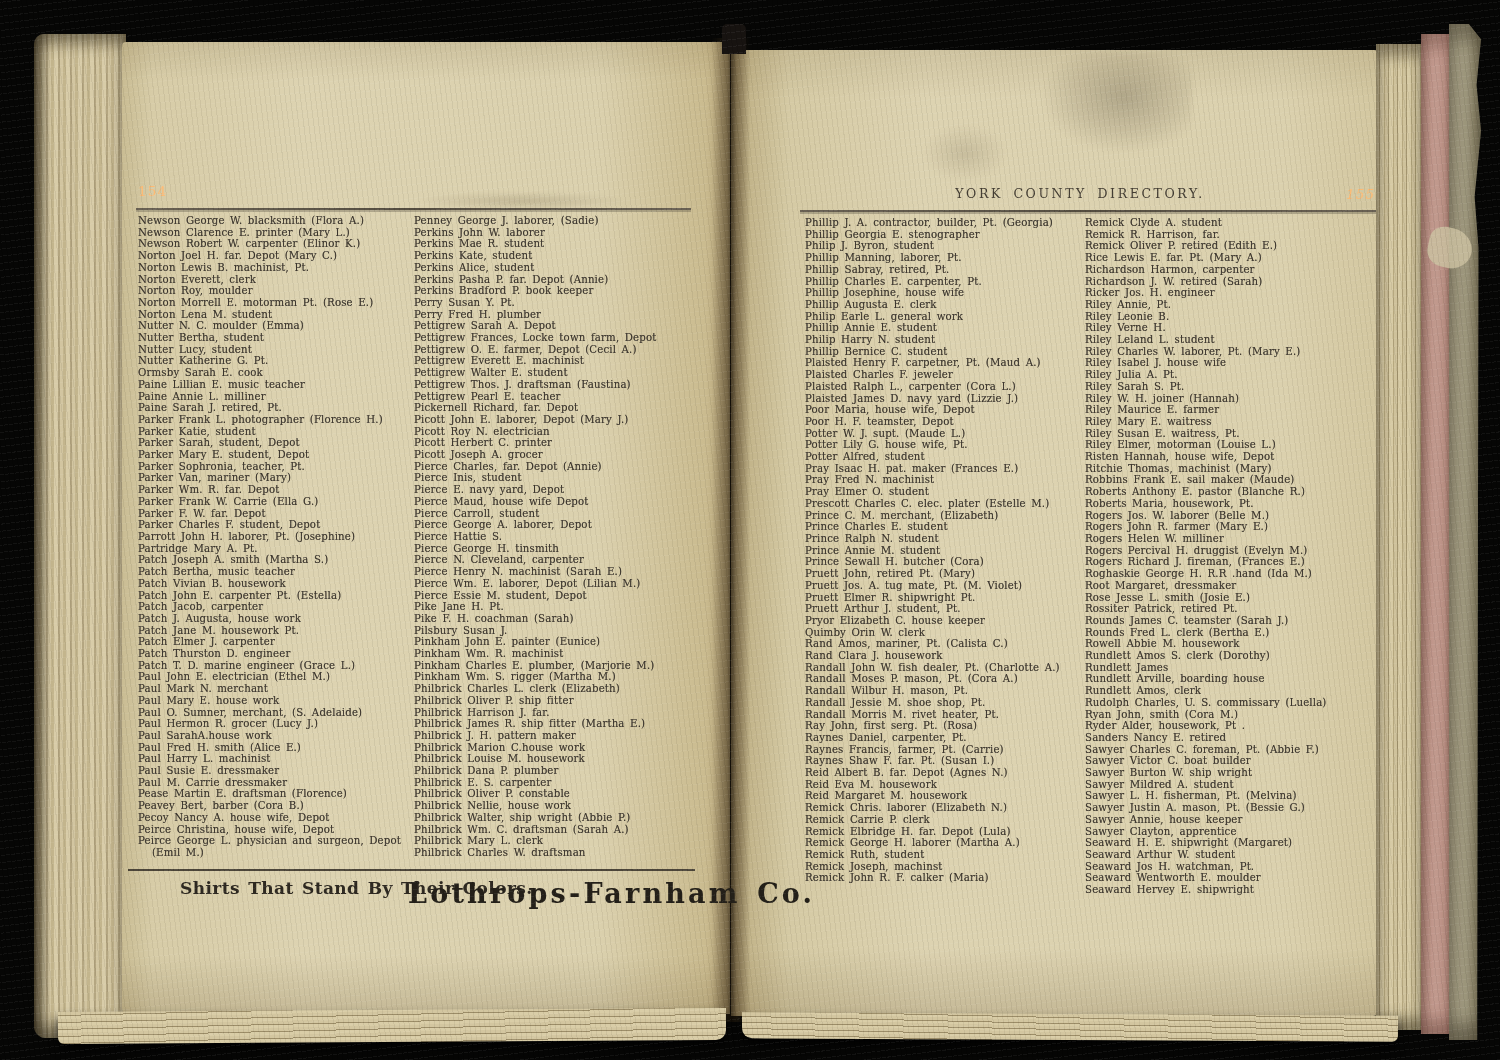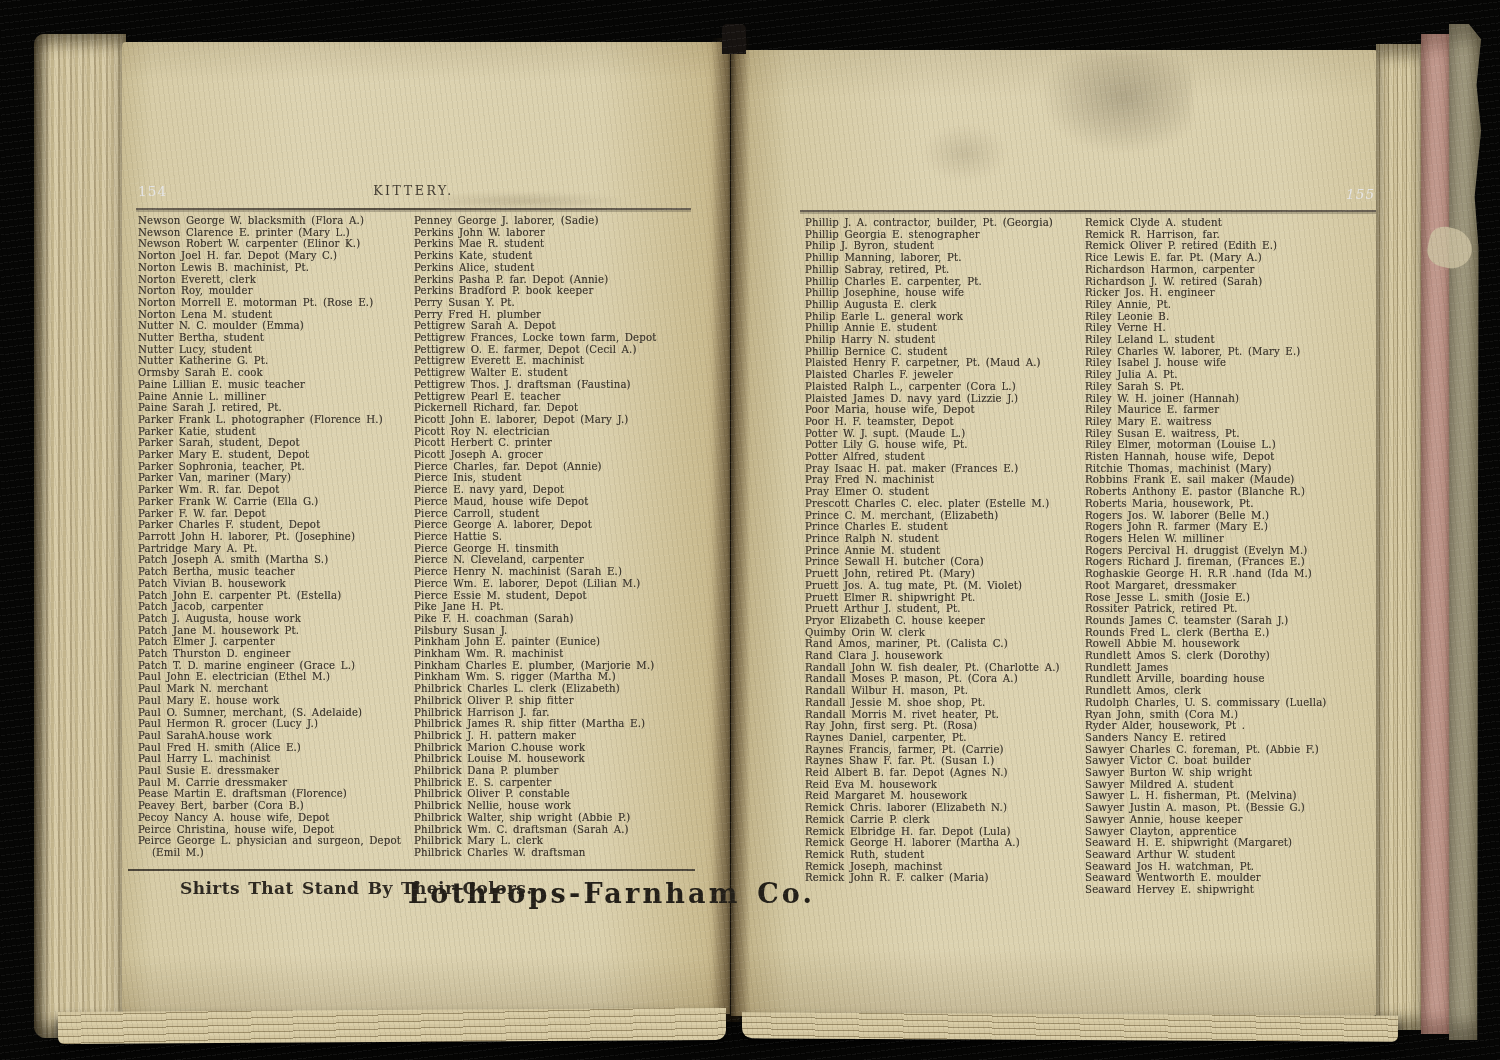--- a/index.html
+++ b/index.html
@@ -96,21 +96,21 @@
     background:radial-gradient(ellipse, rgba(115,102,78,.2) 0, rgba(0,0,0,0) 70%);
     filter:blur(2px);
   }
   .ghost-text {
     position:absolute; left:300px; top:150px; width:200px; height:18px;
     background:radial-gradient(ellipse, rgba(120,105,75,.25) 0, rgba(0,0,0,0) 75%);
     filter:blur(1.5px);
   }
 
   
-  .pagenum { position:absolute; font-size:13.5px; color:#e5e5e5; letter-spacing:1.2px; }
+  .pagenum { position:absolute; font-size:13.5px; color:#fdba74; letter-spacing:1.2px; }
   .runhead { position:absolute; text-align:center; font-size:12.5px; letter-spacing:2.6px; color:#443e34; word-spacing:4px; }
   .headrule { position:absolute; height:2px; background:linear-gradient(90deg, #6a6254 0, #544d40 50%, #6a6254 100%); box-shadow:0 2px 0 rgba(90,82,68,.35); }
 
   .dircol { position:absolute; }
   .entry {
     font-size:10.2px; line-height:11.7px; color:#3e3830;
     padding-left:14px; text-indent:-14px;
     word-spacing:2.1px; letter-spacing:.15px;
     text-shadow:0 0 .4px rgba(62,56,48,.55);
   }
@@ -145,21 +145,20 @@
 
   <div class="page-right"></div>
 
   <div class="spine"></div>
   <div class="spine-top"></div>
 
   <div class="stain-a"></div>
   <div class="stain-b"></div>
 
   <div class="pagenum" style="left:138px; top:183px;">154</div>
-  <div class="runhead" style="left:137px; top:183px; width:553px;">KITTERY.</div>
   <div class="headrule" style="left:136px; top:208px; width:555px;"></div>
 
   <div class="dircol" style="left:138px; top:215px; width:279px;">
       <div class="entry">Newson George W. blacksmith (Flora A.)</div>
       <div class="entry">Newson Clarence E. printer (Mary L.)</div>
       <div class="entry">Newson Robert W. carpenter (Elinor K.)</div>
       <div class="entry">Norton Joel H. far. Depot (Mary C.)</div>
       <div class="entry">Norton Lewis B. machinist, Pt.</div>
       <div class="entry">Norton Everett, clerk</div>
       <div class="entry">Norton Roy, moulder</div>
@@ -267,20 +266,21 @@
       <div class="entry">Philbrick Walter, ship wright (Abbie P.)</div>
       <div class="entry">Philbrick Wm. C. draftsman (Sarah A.)</div>
       <div class="entry">Philbrick Mary L. clerk</div>
       <div class="entry">Philbrick Charles W. draftsman</div>
     </div>
 
   <div class="adrule"></div>
   <div class="ad-tagline">Shirts That Stand By Their Colors.</div>
   <div class="ad-company">Lothrops-Farnham Co.</div>
 
+  <div class="runhead" style="left:800px; top:186px; width:560px;">YORK COUNTY DIRECTORY.</div>
   <div class="pagenum" style="left:1346px; top:186px;font-style:italic;">155</div>
   <div class="headrule" style="left:800px; top:210px; width:577px;"></div>
 
   <div class="dircol" style="left:805px; top:217px; width:270px;">
       <div class="entry">Phillip J. A. contractor, builder, Pt. (Georgia)</div>
       <div class="entry">Phillip Georgia E. stenographer</div>
       <div class="entry">Philip J. Byron, student</div>
       <div class="entry">Phillip Manning, laborer, Pt.</div>
       <div class="entry">Phillip Sabray, retired, Pt.</div>
       <div class="entry">Phillip Charles E. carpenter, Pt.</div>

